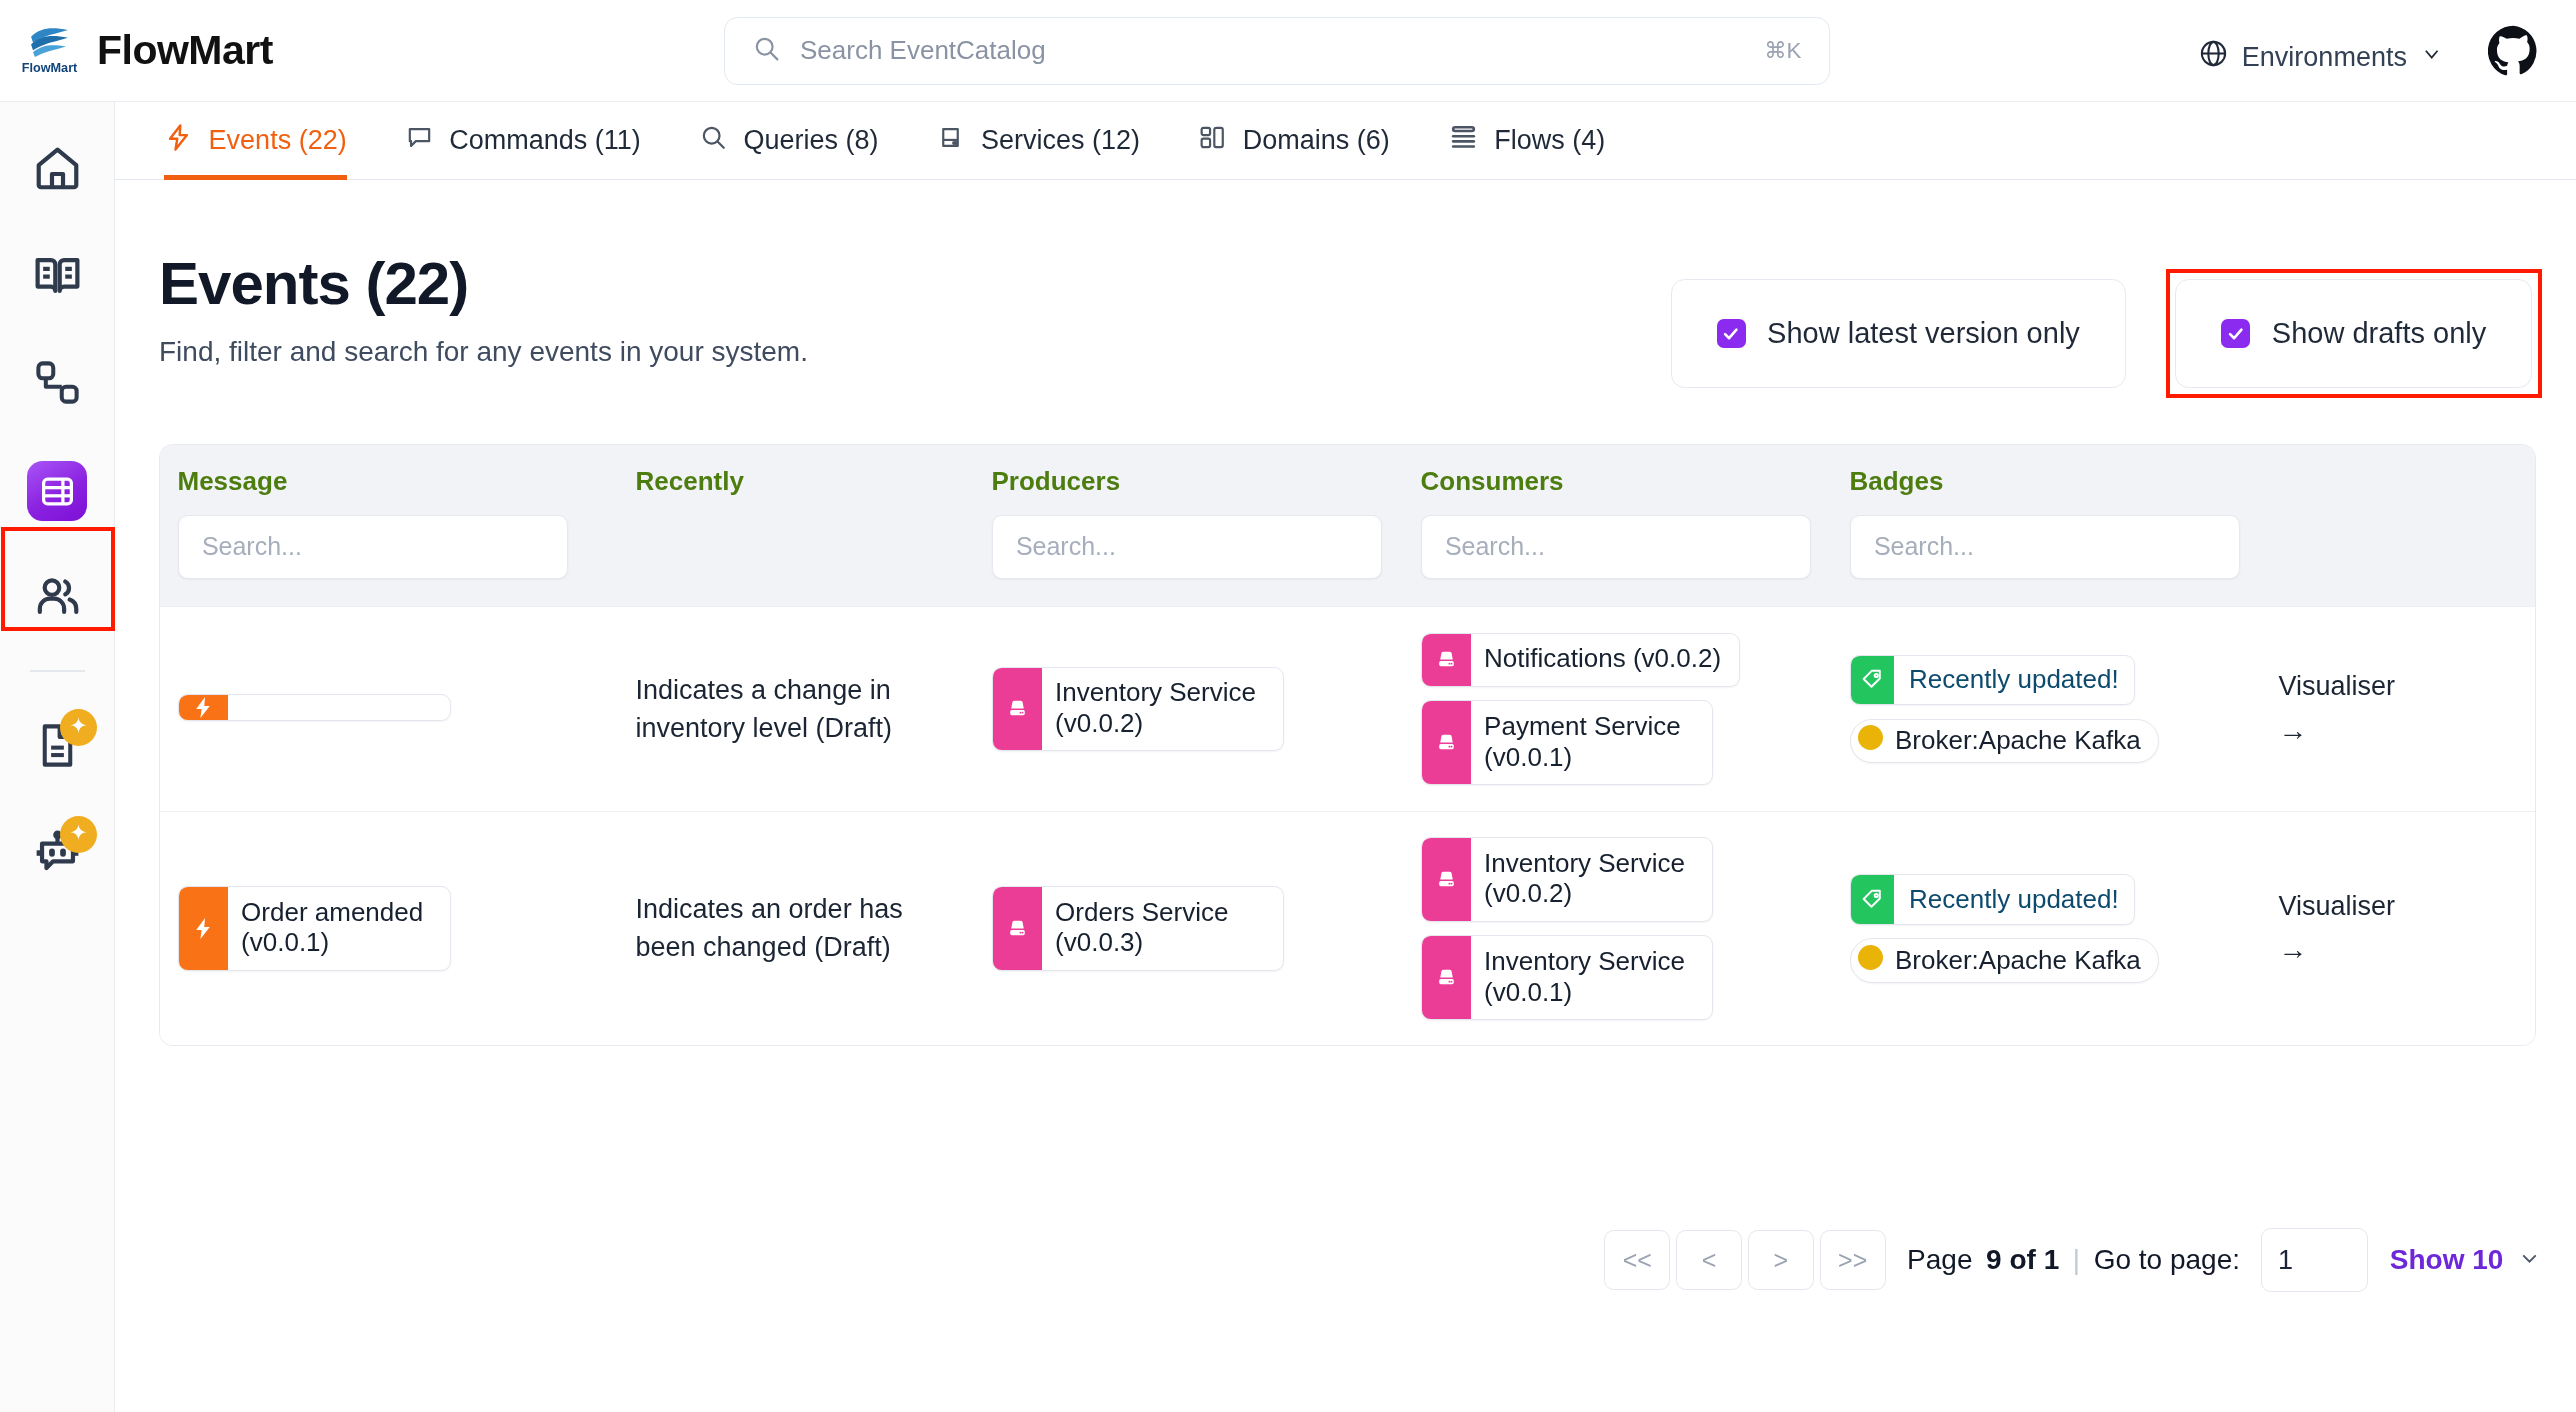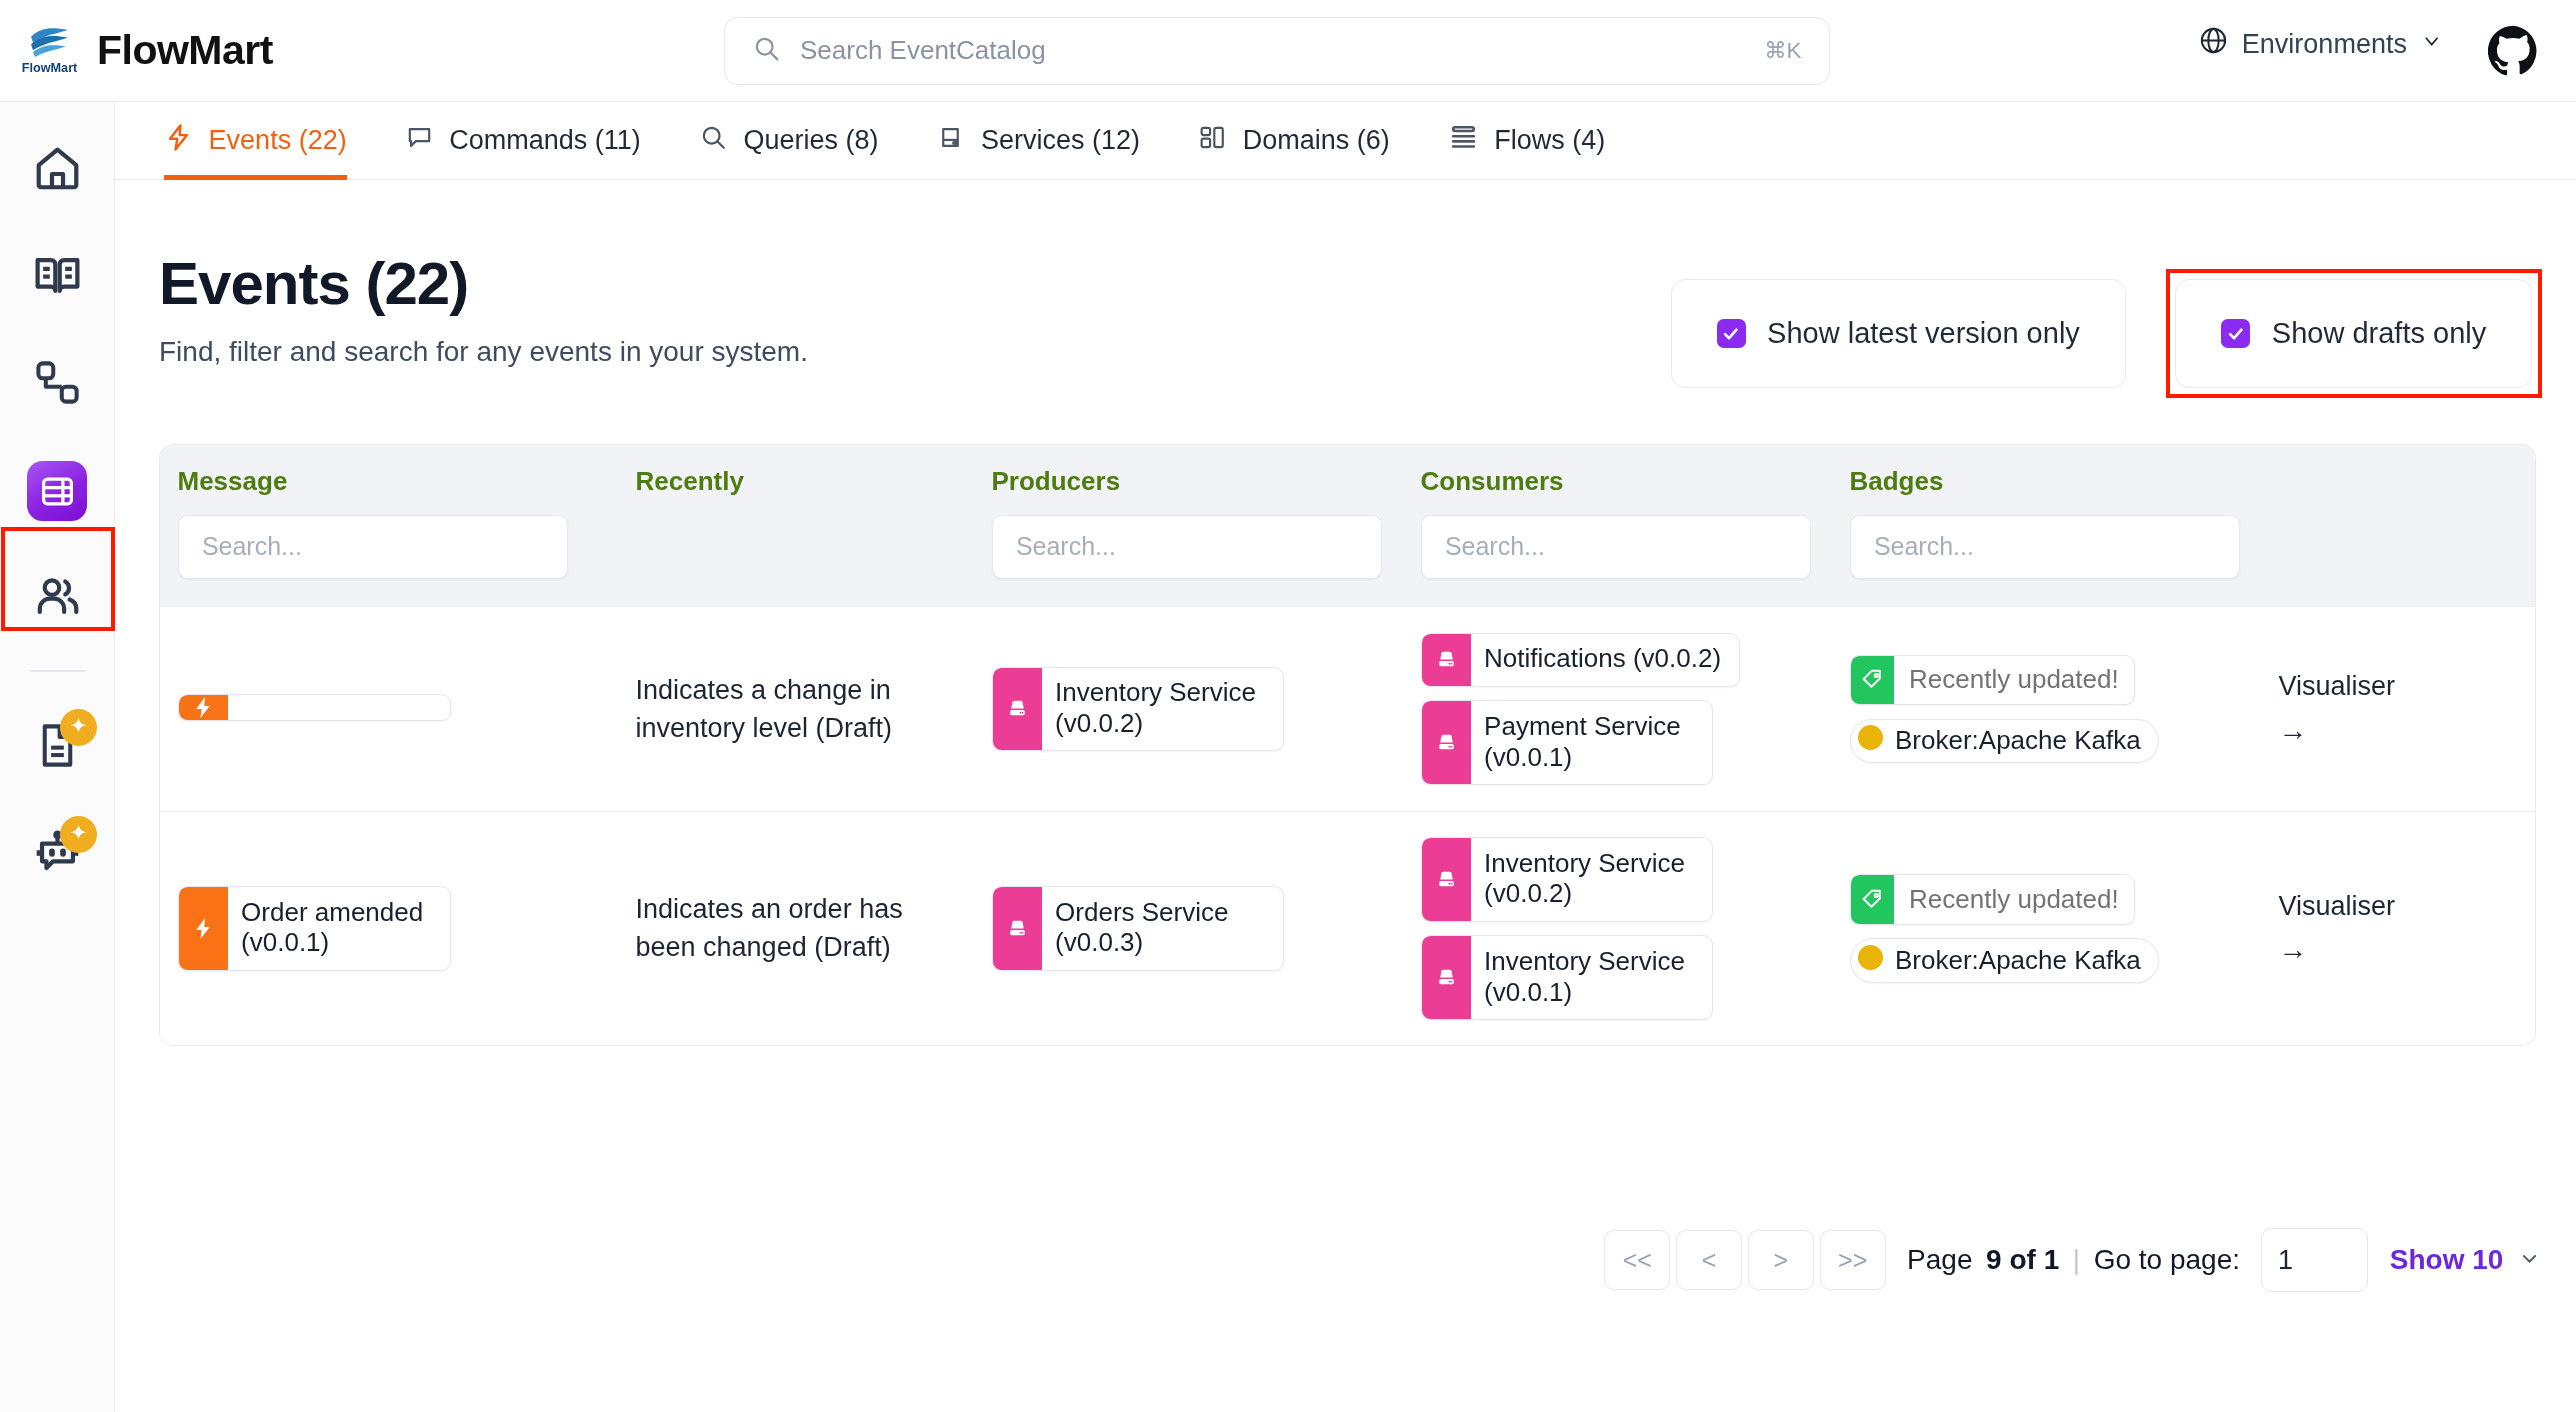--- a/index.html
+++ b/index.html
@@ -23,21 +23,21 @@
   .brand-title { font-size: 41px; font-weight: bold; color: #111111; letter-spacing: -0.5px; }
 
   .searchwrap { flex: 0 0 auto; width: 1111px; display: flex; justify-content: center; }
   .searchbox {
     width: 1106px; height: 68px; border: 1px solid #e2e8f0; border-radius: 13.6px;
     background: #fff; display: flex; align-items: center; padding: 0 27px; gap: 19.5px;
   }
   .searchbox .ph { font-size: 26px; color: #8a93a3; flex: 1; }
   .searchbox .kbd { font-size: 22.4px; color: #9aa3b2; }
 
-  .topright { flex: 1; display: flex; align-items: flex-start; justify-content: flex-end; gap: 45px; padding-right: 37px; }
+  .topright { flex: 1; display: flex; align-items: flex-end; justify-content: flex-end; gap: 45px; padding-right: 37px; }
   .envbtn { display: flex; align-items: center; gap: 12.7px; font-size: 27px; color: #334155; cursor: pointer; }
   .gh { width: 51px; height: 51px; }
 
   
   .rail {
     position: absolute; top: 102px; left: 0; width: 115px; height: 1310px;
     background: #fbfbfc; border-right: 1px solid #e9edf2;
     display: flex; flex-direction: column; align-items: center;
   }
   .rail-item {
@@ -127,21 +127,21 @@
   .prodchip { width: 292px; }
   .conschip { width: 292px; }
 
   .summary { font-size: 27px; line-height: 1.42; color: #1b2533; }
 
   .badge-pill {
     display: inline-flex; align-items: center; border: 1px solid #e3e7ed; border-radius: 9.7px;
     background: #fff; overflow: hidden; box-shadow: 0 1px 1.9px rgba(16,24,40,0.05); cursor: pointer;
   }
   .badge-pill .bic { width: 43px; align-self: stretch; display: flex; align-items: center; justify-content: center; background: #22c55e; }
-  .badge-pill .btx { padding: 8.8px 15.6px; font-size: 26px; color: #737373; white-space: nowrap; text-align: right; }
+  .badge-pill .btx { padding: 8.8px 15.6px; font-size: 26px; color: #0c4a6e; white-space: nowrap; text-align: right; }
   .badge-kafka { display: inline-flex; align-items: flex-start; border: 1px solid #e3e7ed; border-radius: 973px; background: #fff; padding: 5.8px 17.5px 5.8px 7.8px; gap: 11.7px; box-shadow: 0 1px 1.9px rgba(16,24,40,0.05); cursor: pointer; }
   .dot-half { width: 25px; height: 25px; border-radius: 50%; background: #eab308; }
 
   .vis { font-size: 27px; color: #1b2533; cursor: pointer; }
   .vis .arw { display: block; margin-top: 11.7px; font-size: 29px; }
 
   
   .pager { position: absolute; right: 34px; top: 1047px; display: flex; align-items: center; gap: 21.4px; }
   .pbtn {
     width: 66px; height: 60px; border: 1px solid #e3e7ed; border-radius: 9.7px; background: #fff;

